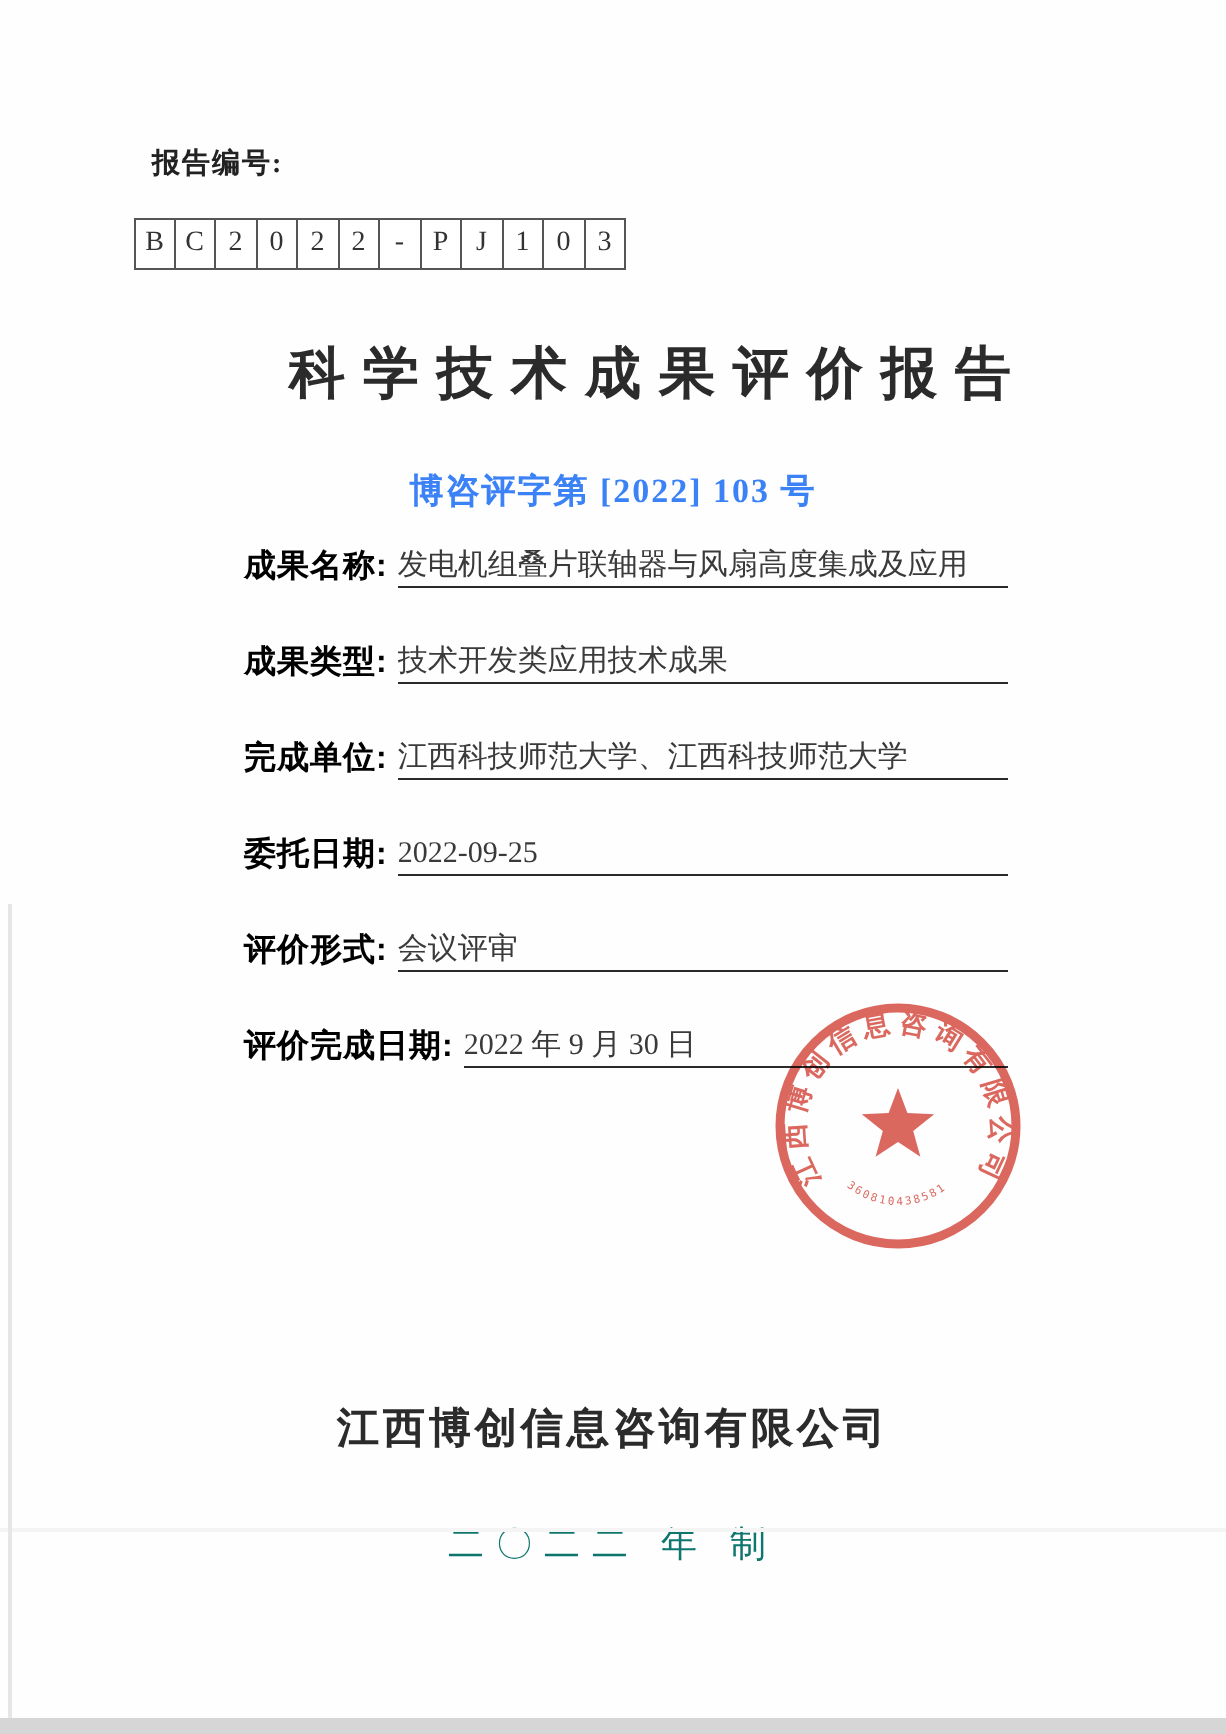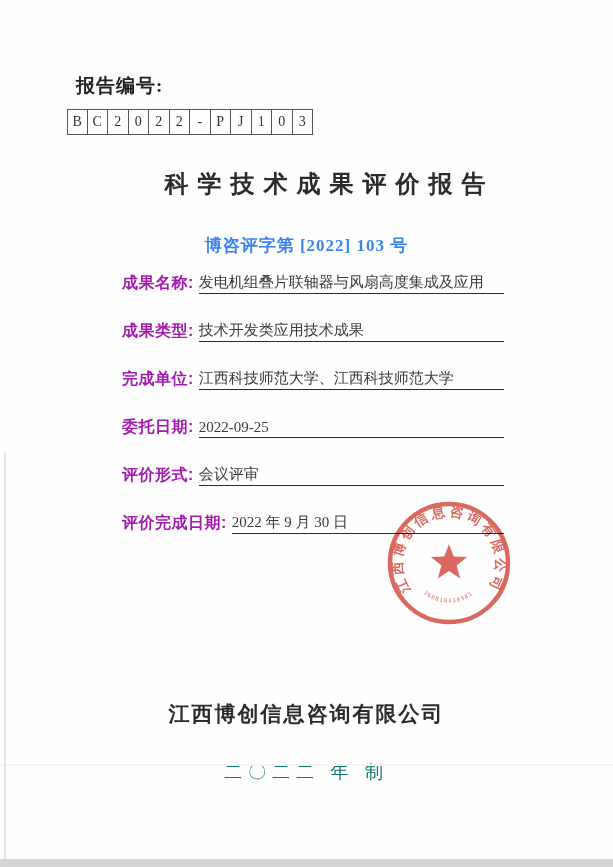--- a/index.html
+++ b/index.html
@@ -7,50 +7,50 @@
     width:613px;height:867px;position:relative;overflow:hidden;
     background:#ffffff;color:#1d1d1d;
     font-family:"Liberation Sans",sans-serif;
   }
   .page{position:absolute;inset:0;background:#fefefe;}
 
   
   .report-no-label{
     position:absolute;left:76px;top:73px;
     font-family:"Liberation Serif",serif;
-    font-size:19px;font-weight:bold;color:#222;letter-spacing:1px;
+    font-size:14px;font-weight:bold;color:#222;letter-spacing:1px;
   }
   .code-boxes{position:absolute;left:67px;top:109px;display:flex;}
   .code-cell{
     width:20.5px;height:26px;box-sizing:border-box;
     border:1px solid #555;border-left:none;
     display:flex;align-items:center;justify-content:center;
     font-family:"Liberation Serif",serif;font-size:14px;color:#333;
     background:#fff;
   }
   .code-cell:first-child{border-left:1px solid #555;}
 
   
   .title{
     position:absolute;left:0;right:0;top:168px;text-align:center;
-    font-size:24px;font-weight:bold;color:#2b2b2b;
+    font-size:28px;font-weight:bold;color:#2b2b2b;
     letter-spacing:9px;text-indent:9px;padding-left:37px;
   }
   .doc-number{
     position:absolute;left:0;right:0;top:234px;text-align:center;
     font-family:"Liberation Serif",serif;
     font-size:17px;font-weight:bold;color:#3b82f6;letter-spacing:1px;
   }
 
   
   .fields{position:absolute;left:122px;top:268px;width:382px;}
   .field-row{display:flex;align-items:flex-end;height:26px;margin-bottom:22px;}
   .field-row:last-child{margin-top:3px;}
   .field-label{
-    font-size:16px;font-weight:bold;color:#a21caf;
+    font-size:16px;font-weight:bold;color:#000000;
     white-space:nowrap;padding-right:5px;letter-spacing:0.5px;
   }
   .field-line{
     flex:1;border-bottom:1.5px solid #2a2a2a;
     font-family:"Liberation Serif",serif;
     font-size:15px;color:#3a3a3a;padding-bottom:1px;white-space:nowrap;
   }
 
   
   .footer-org{

